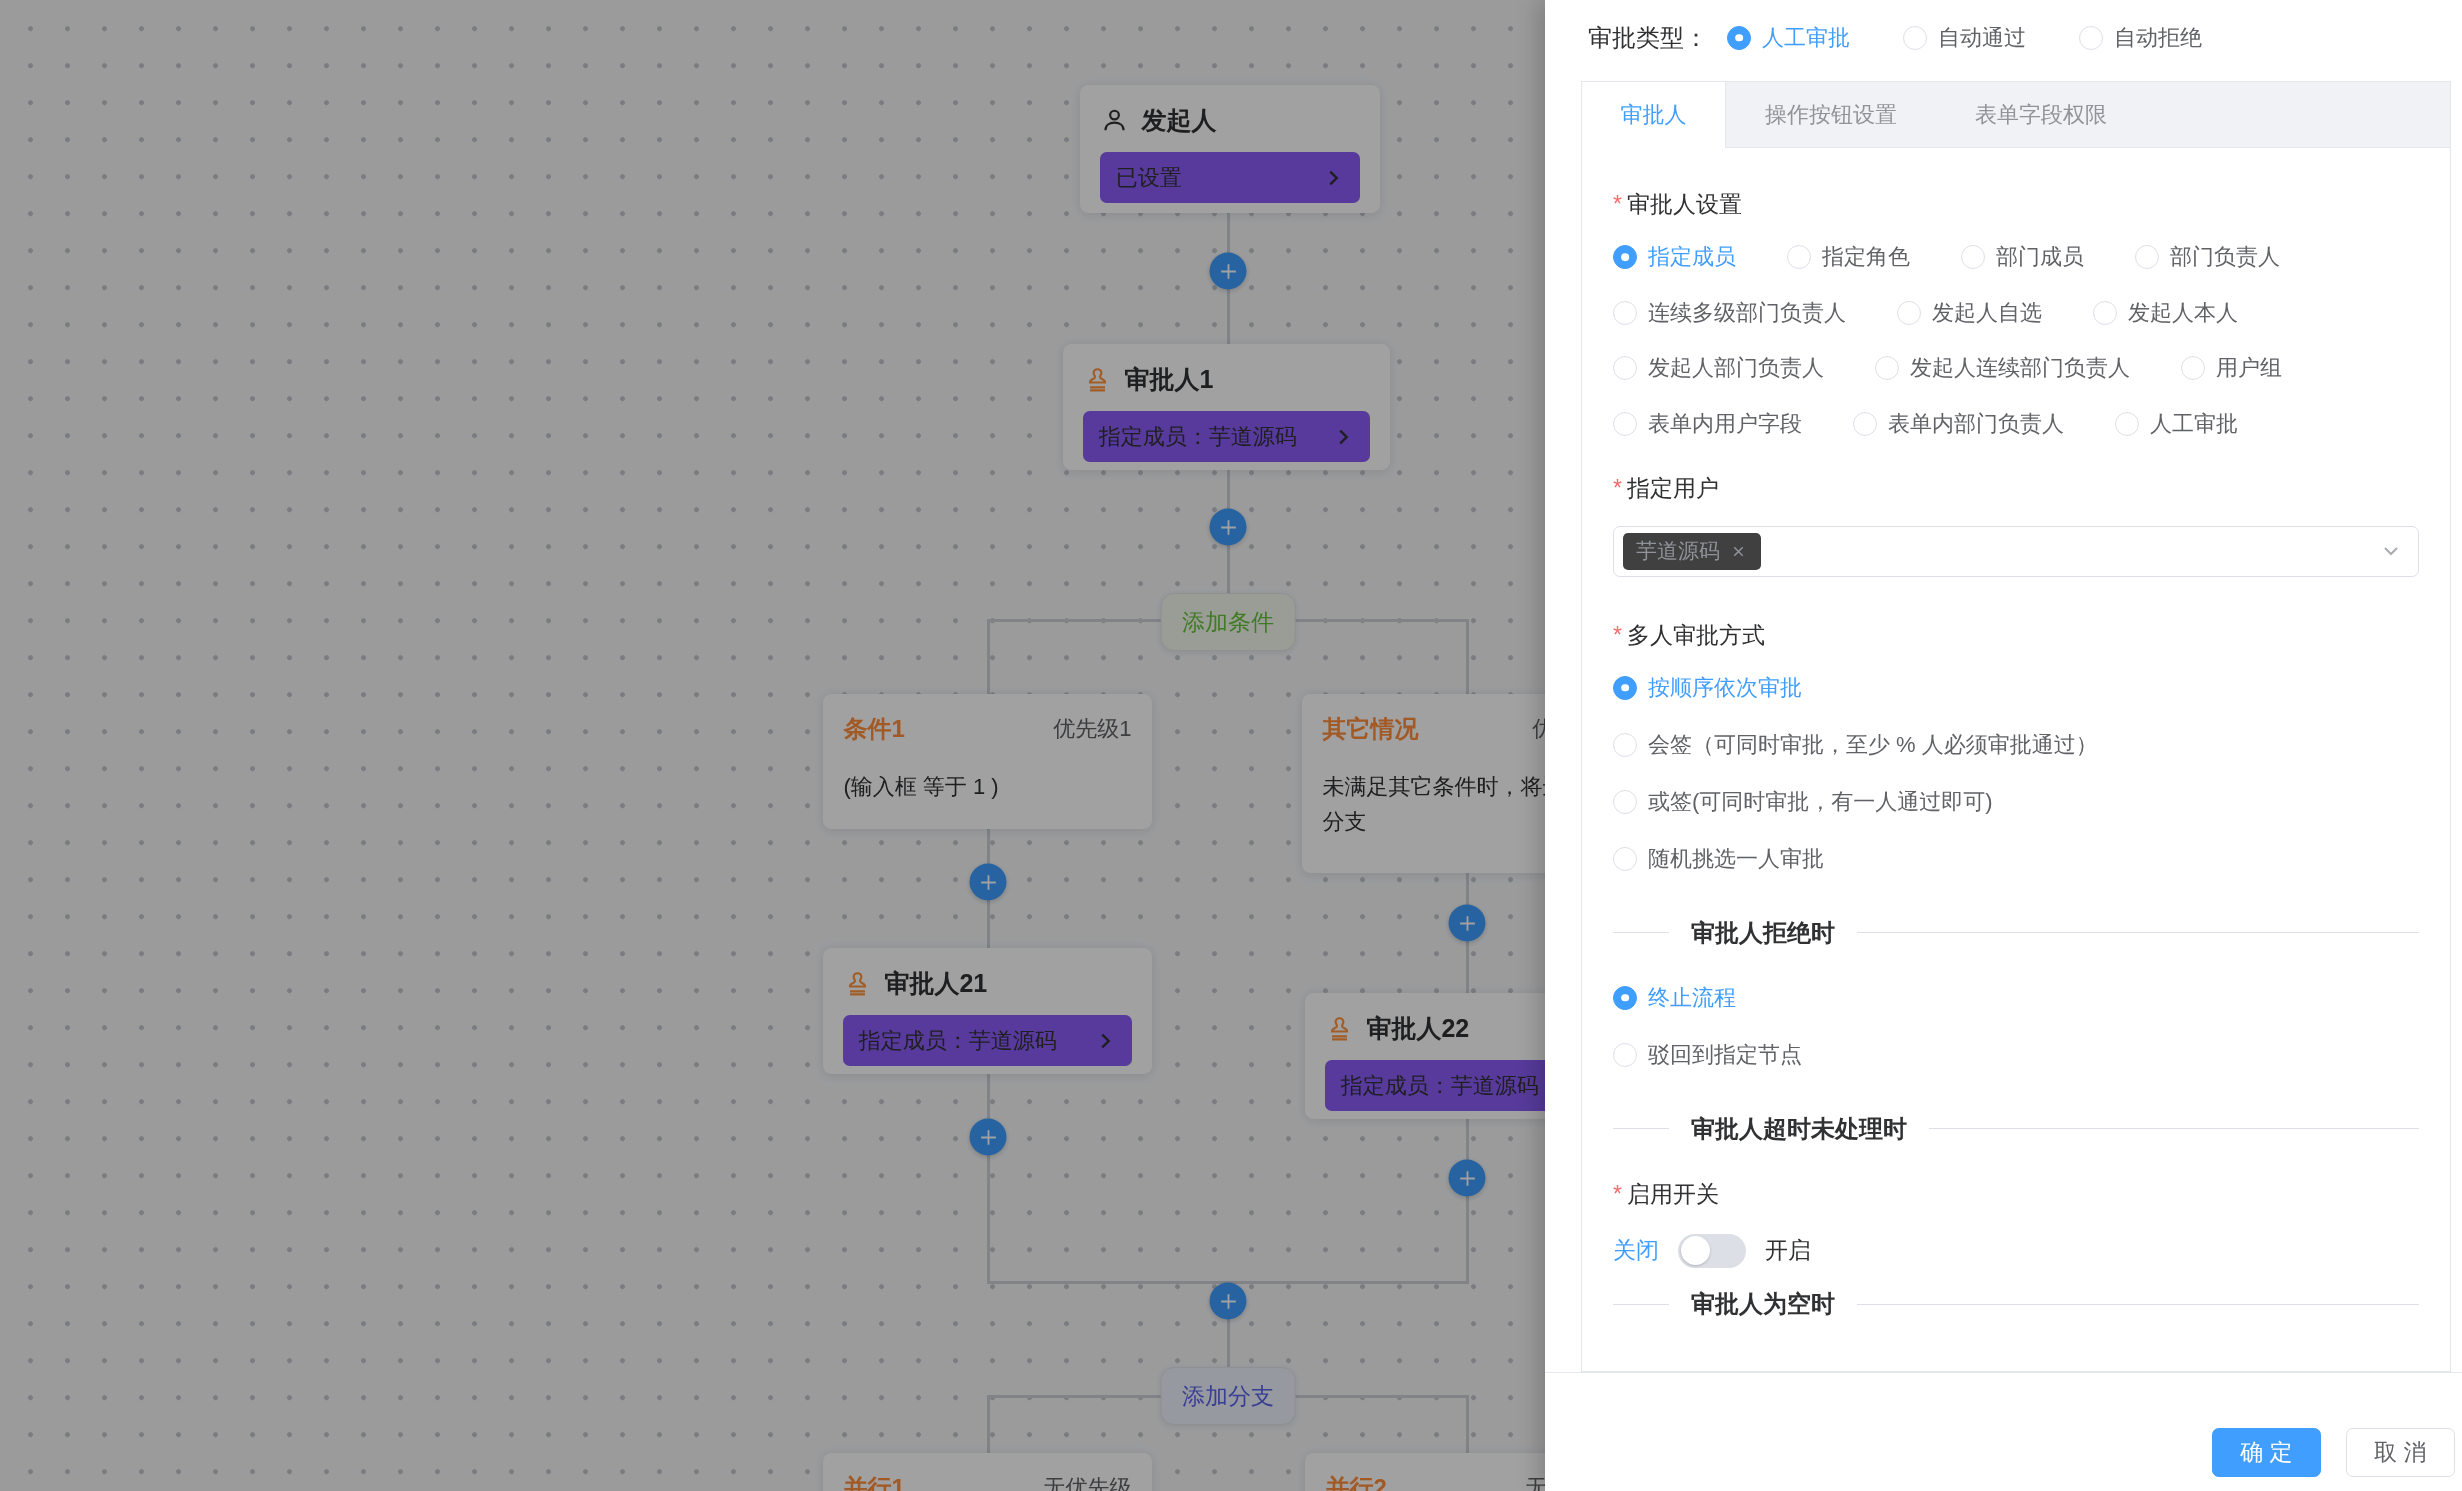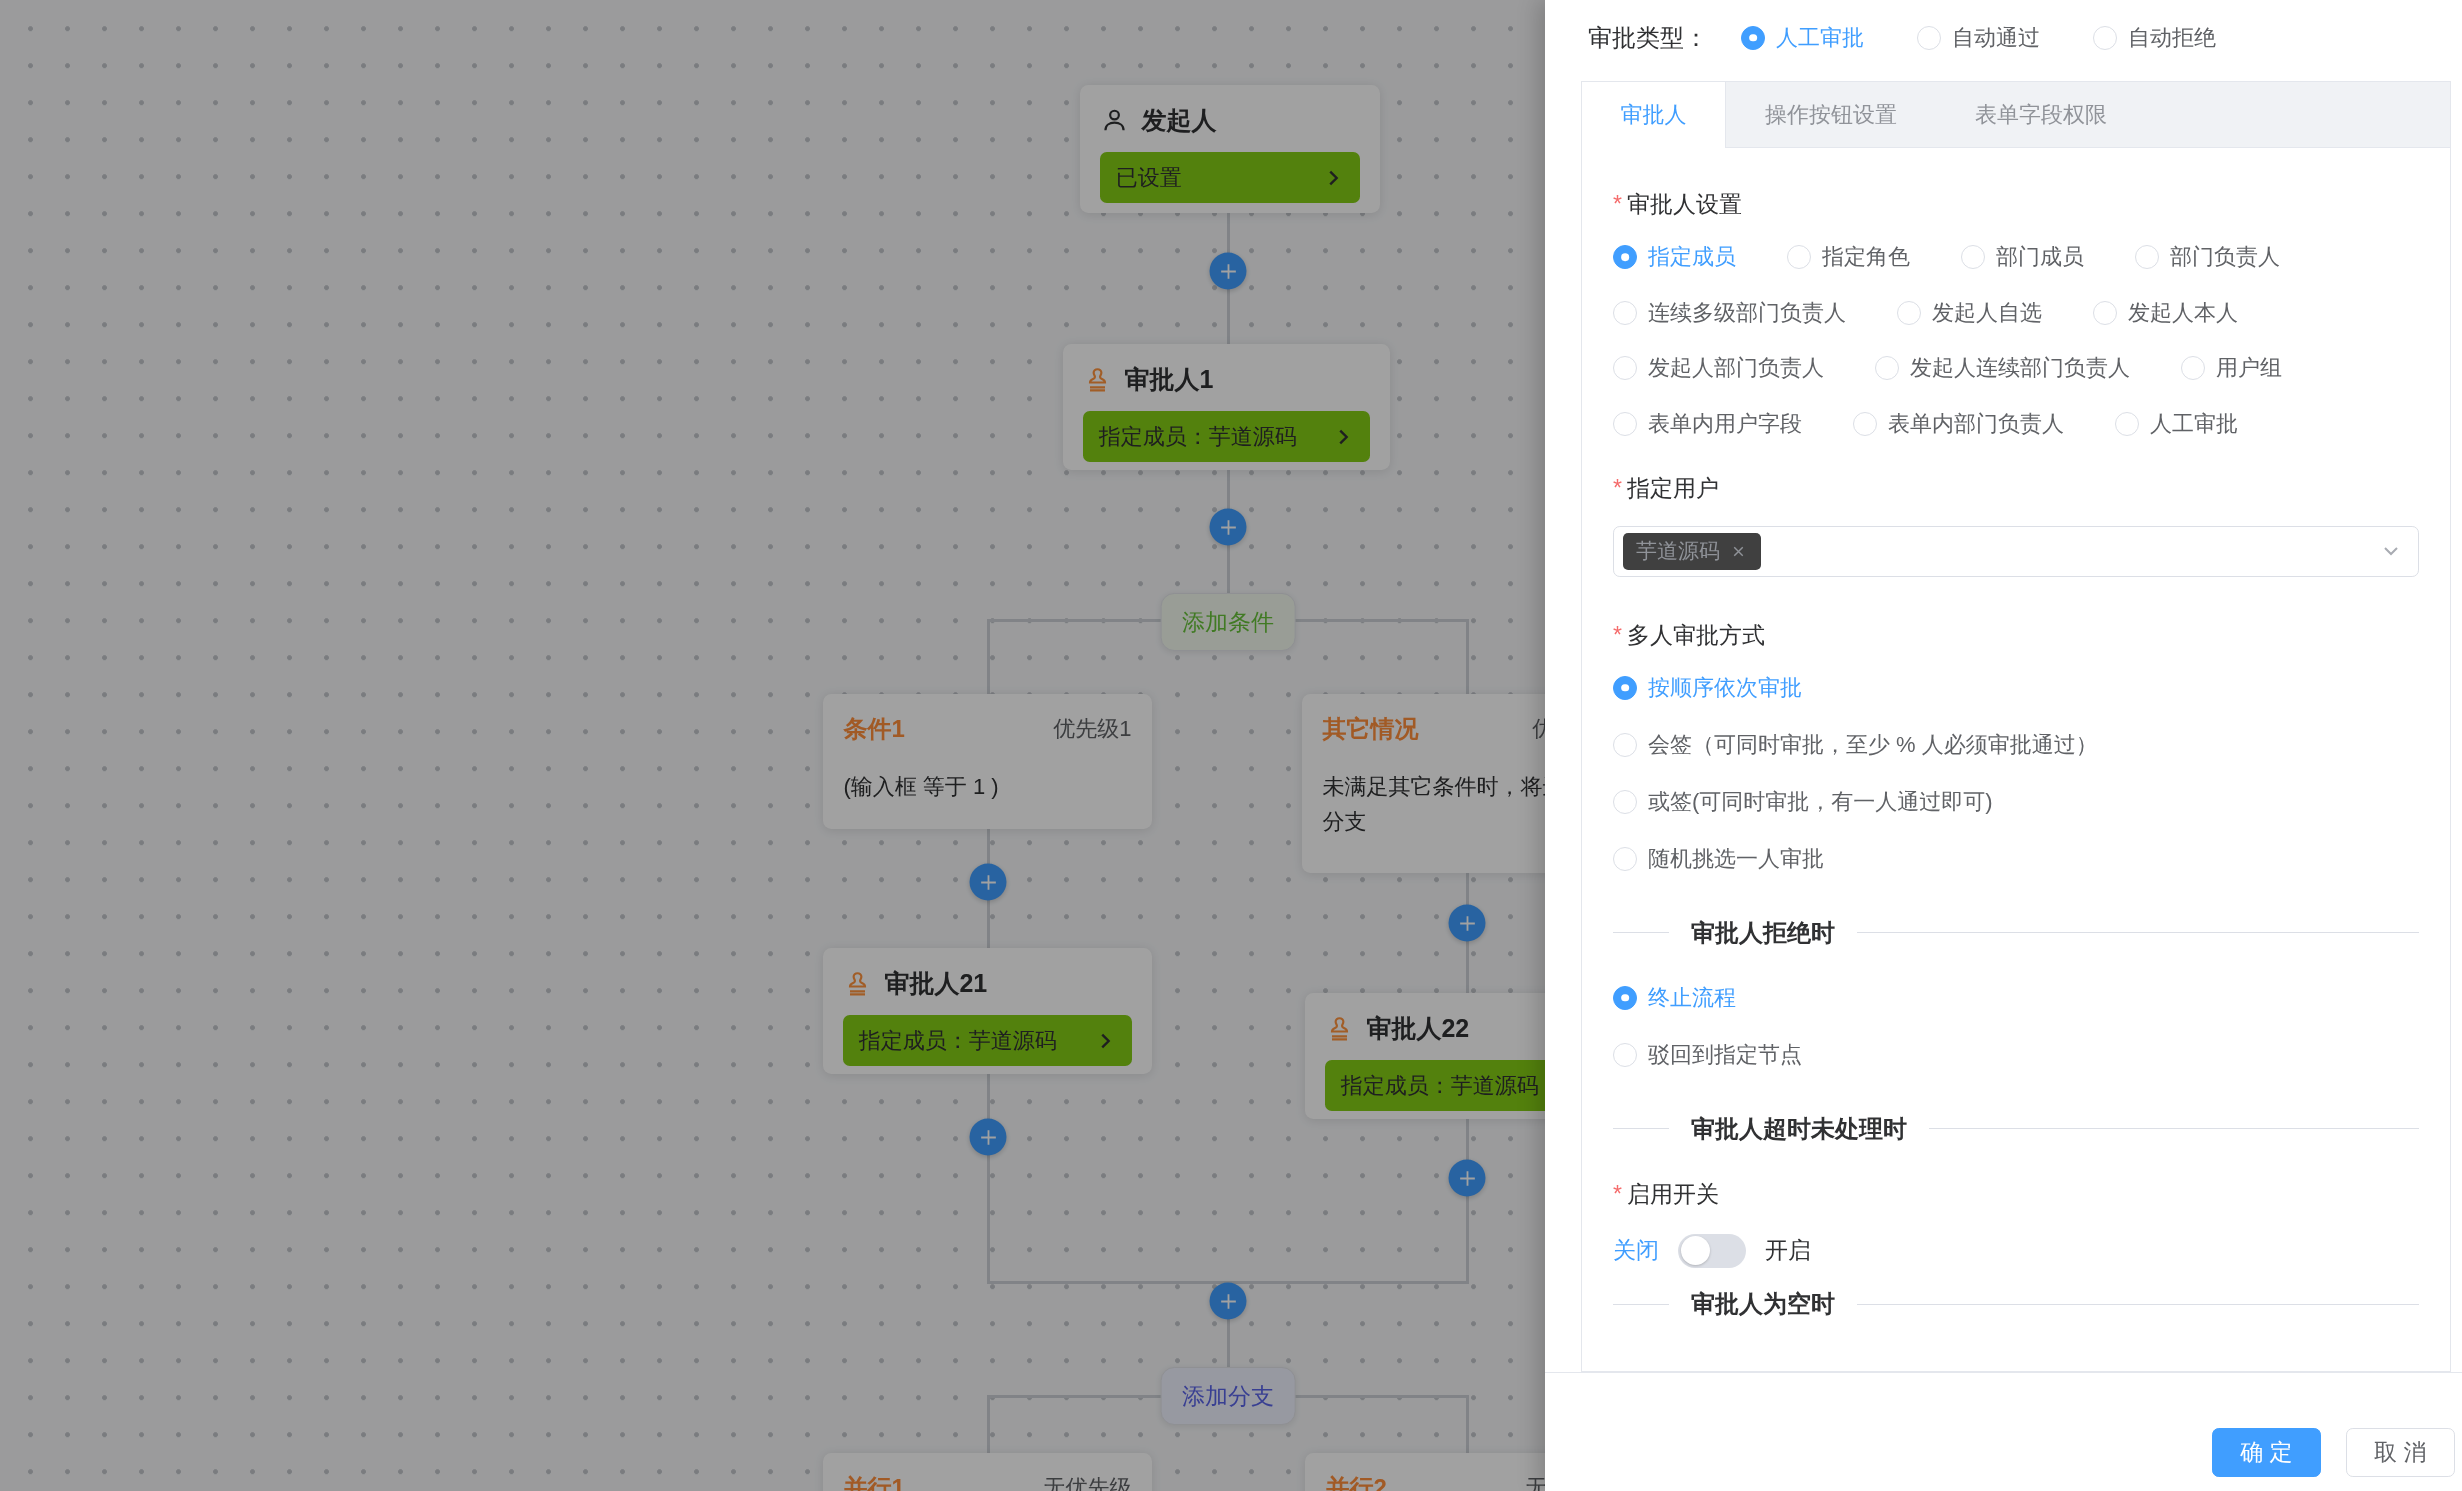--- a/index.html
+++ b/index.html
@@ -33,40 +33,40 @@
   .pill-green{background:#f3f9ee;color:#67c23a;}
   .pill-indigo{background:#f0f2ff;color:#5a64e8;}
   .node{
     position:absolute;background:#fff;border-radius:8.5px;
     box-shadow:0 1.7px 10.2px rgba(0,0,0,.10);box-sizing:border-box;
     padding:19px 20.4px;z-index:2;cursor:pointer;
   }
   .node-title{display:flex;align-items:center;gap:12px;font-size:25px;font-weight:700;color:#303133;}
   .node-title svg{flex:0 0 auto;}
   .node-body{
-    margin-top:15.3px;background:#84cc16;border-radius:6.8px;height:51px;
+    margin-top:15.3px;background:#8b5cf6;border-radius:6.8px;height:51px;
     display:flex;align-items:center;justify-content:space-between;
     padding:0 15.3px;font-size:22px;color:#303133;
   }
   .cond-head{display:flex;justify-content:space-between;align-items:center;}
   .cond-title{color:#ff8f3c;font-weight:700;font-size:24px;}
   .cond-pri{color:#606266;font-size:22px;}
   .cond-body{margin-top:24px;font-size:22px;color:#303133;line-height:1.6;}
   .mask{position:absolute;left:0;top:0;width:1545px;height:1491px;background:rgba(0,0,0,.37);z-index:5;}
 
   
   .panel{
     position:absolute;left:1545px;top:0;width:918px;height:1491px;background:#fff;
     z-index:10;box-shadow:-6.8px 0 20.4px rgba(0,0,0,.18);
   }
   .ptop{
     position:absolute;left:43px;top:13.6px;height:48px;display:flex;align-items:center;
     font-size:24px;color:#303133;
   }
-  .ptop .ptlabel{margin-right:33px;}
+  .ptop .ptlabel{margin-right:19px;}
   .ptop .radio{margin-right:53px;}
   .radio{display:inline-flex;align-items:center;gap:11px;font-size:22px;color:#606266;cursor:pointer;}
   .rdot{width:24px;height:24px;border:1.7px solid #dcdfe6;border-radius:50%;background:#fff;box-sizing:border-box;position:relative;flex:0 0 auto;}
   .radio.sel .rdot{background:#409eff;border-color:#409eff;}
   .radio.sel .rdot::after{content:"";position:absolute;left:50%;top:50%;width:7.7px;height:7.7px;border-radius:50%;background:#fff;transform:translate(-50%,-50%);}
   .radio.sel .rlabel{color:#409eff;}
 
   .tabs{
     position:absolute;left:36px;top:81px;width:870px;height:1291px;
     border:0.9px solid #e4e7ed;background:#fff;box-sizing:border-box;

